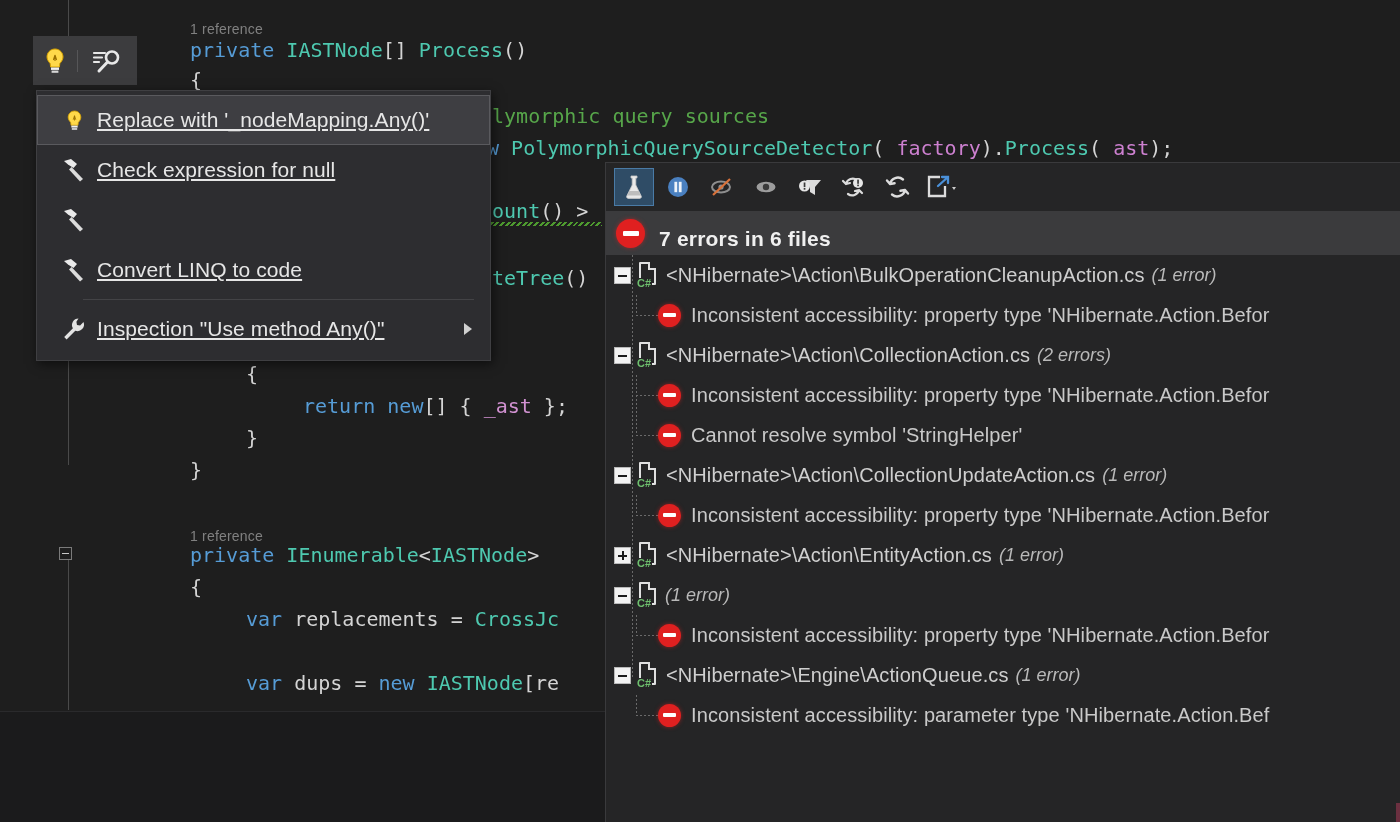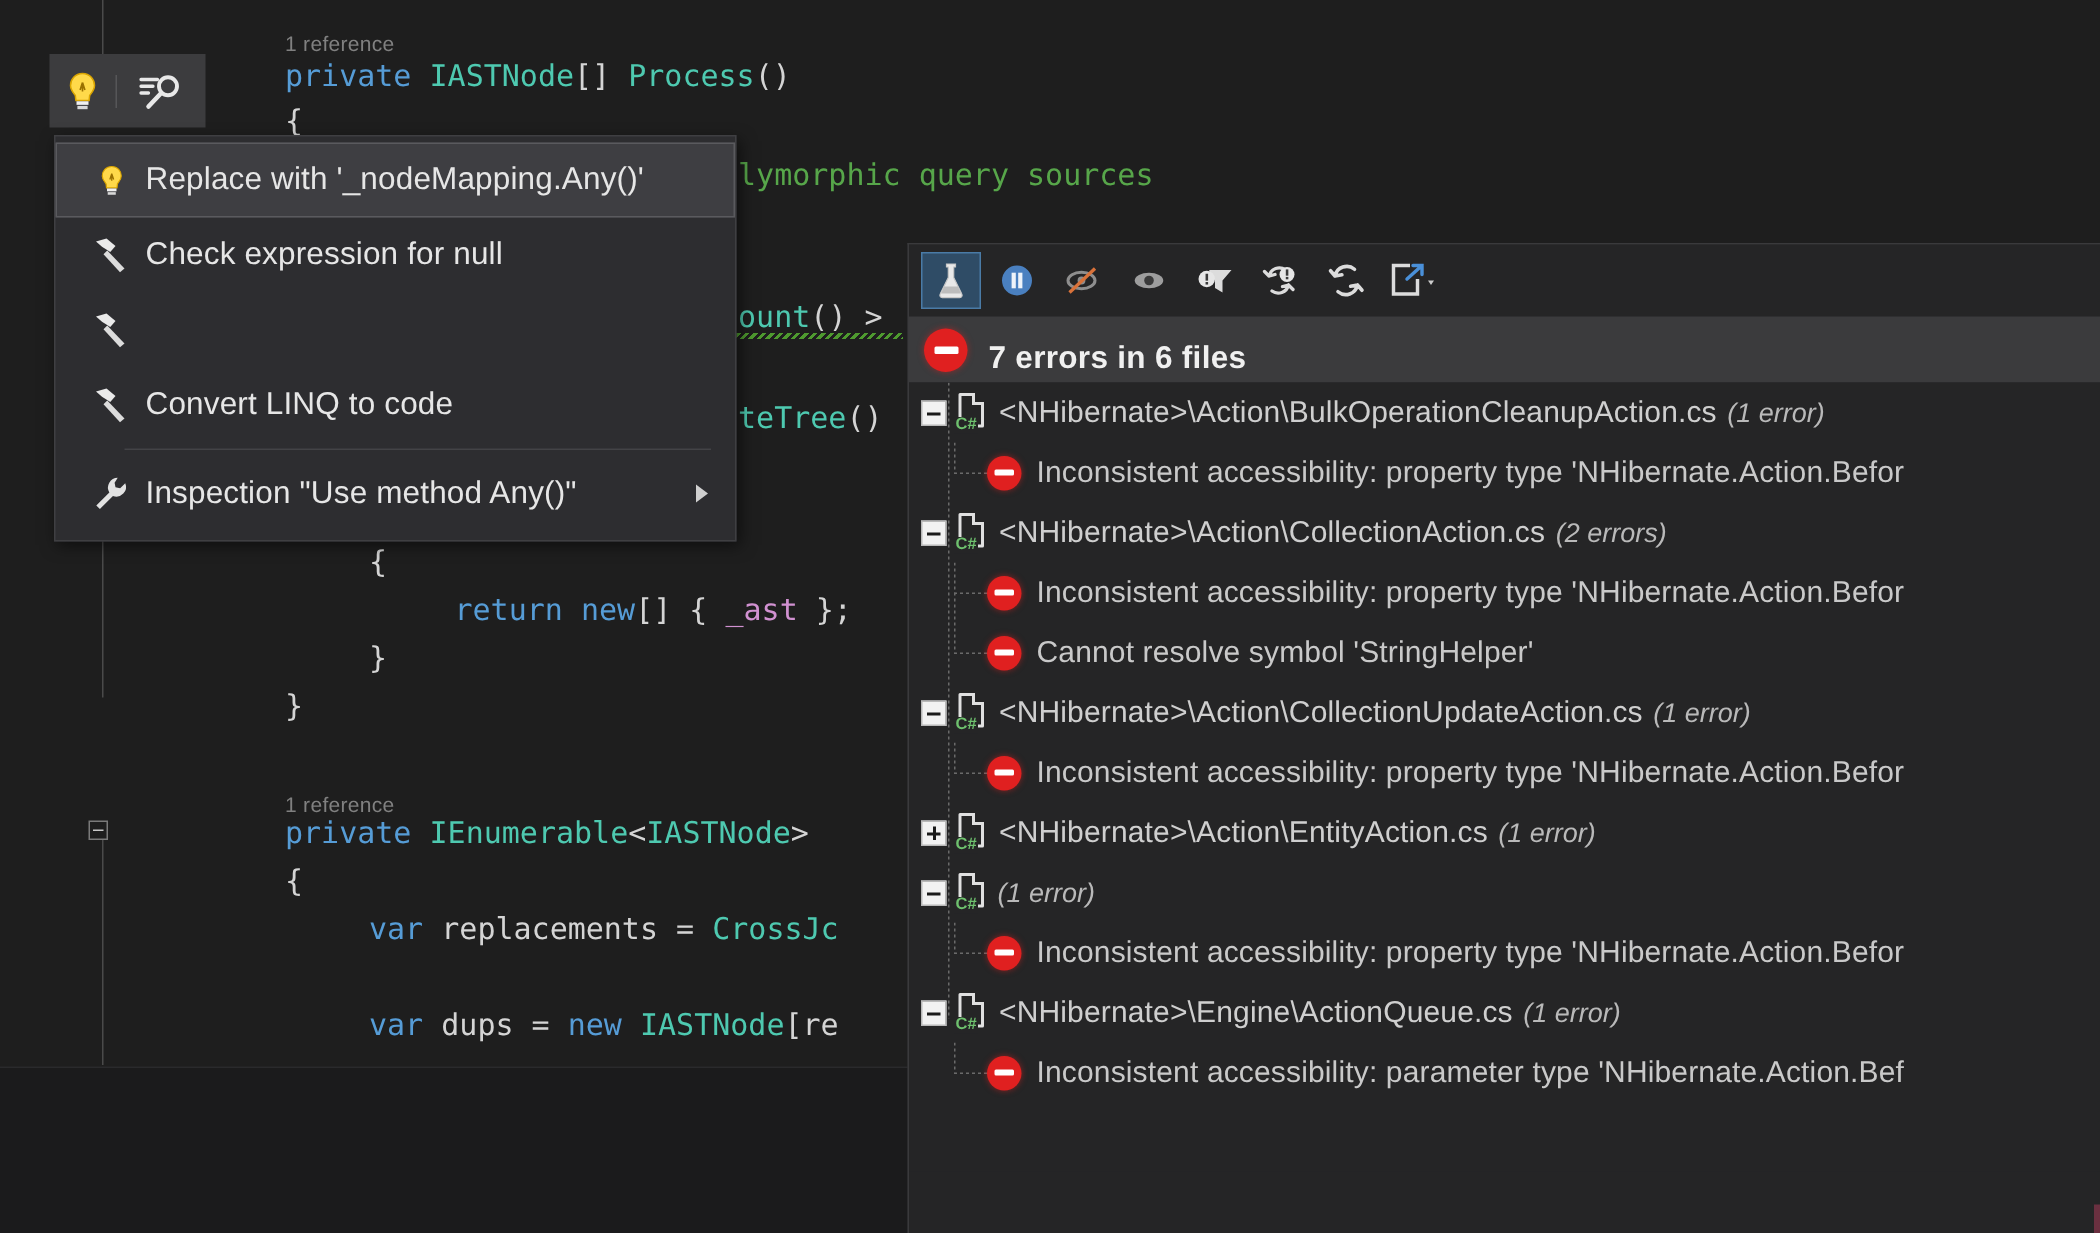--- a/index.html
+++ b/index.html
@@ -52,21 +52,21 @@
     position:absolute;left:36px;top:90px;width:455px;
     background:#2d2d30;border:1px solid #3f3f42;box-sizing:border-box;
     padding:4px 0 6px 0;box-shadow:2px 3px 10px rgba(0,0,0,.55);
   }
   .ctx-item{
     position:relative;height:50px;display:flex;align-items:center;
     color:#e6e6e6;font-size:21px;padding-left:14px;cursor:default;letter-spacing:.1px;
   }
   .ctx-item.sel{background:#3e3e42;outline:1px solid #5a5a5e;outline-offset:-1px;}
   .ctx-ic{width:46px;display:flex;align-items:center;justify-content:center;flex:0 0 46px;}
-  .ctx-label{flex:1;}
+  .ctx-label{flex:1;text-decoration:underline;}
   .ctx-sep{height:1px;background:#434346;margin:4px 16px 4px 46px;}
   .ctx-arrow{position:absolute;right:18px;top:50%;transform:translateY(-50%);
     width:0;height:0;border-left:8px solid #d0d0d0;border-top:6px solid transparent;border-bottom:6px solid transparent;}
 
   
   .panel{
     position:absolute;left:605px;top:162px;width:795px;height:660px;
     background:#252526;border-left:1px solid #3a3a3c;border-top:1px solid #3a3a3c;
     box-sizing:border-box;overflow:hidden;
   }
@@ -139,20 +139,21 @@
 
     <div class="code">
       
       <div class="cl ref" style="left:190px;top:12px;">1 reference</div>
       
       <div class="cl" style="left:190px;top:33px;"><span class="kw">private</span> <span class="type">IASTNode</span><span class="punc">[]</span> <span class="meth">Process</span><span class="punc">()</span></div>
       <div class="cl punc" style="left:190px;top:63px;">{</div>
       
       <div class="cl cmt" style="left:480px;top:99px;">olymorphic query sources</div>
       
+      <div class="cl" style="left:487px;top:131px;"><span class="kw">w</span> <span class="type">PolymorphicQuerySourceDetector</span><span class="punc">(</span> <span class="param">factory</span><span class="punc">).</span><span class="meth">Process</span><span class="punc">(</span> <span class="param">ast</span><span class="punc">);</span></div>
       
       <div class="cl" style="left:480px;top:194px;"><span class="type">Count</span><span class="punc">() &gt;</span></div>
       <div class="squig" style="left:480px;top:222px;width:122px;"></div>
       
       <div class="cl" style="left:480px;top:261px;"><span class="type">ateTree</span><span class="punc">()</span></div>
       
       <div class="cl kw" style="left:246px;top:325px;">else</div>
       <div class="cl punc" style="left:246px;top:357px;">{</div>
       <div class="cl" style="left:303px;top:389px;"><span class="kw">return</span> <span class="kw">new</span><span class="punc">[] {</span> <span class="field">_ast</span> <span class="punc">};</span></div>
       <div class="cl punc" style="left:246px;top:421px;">}</div>

